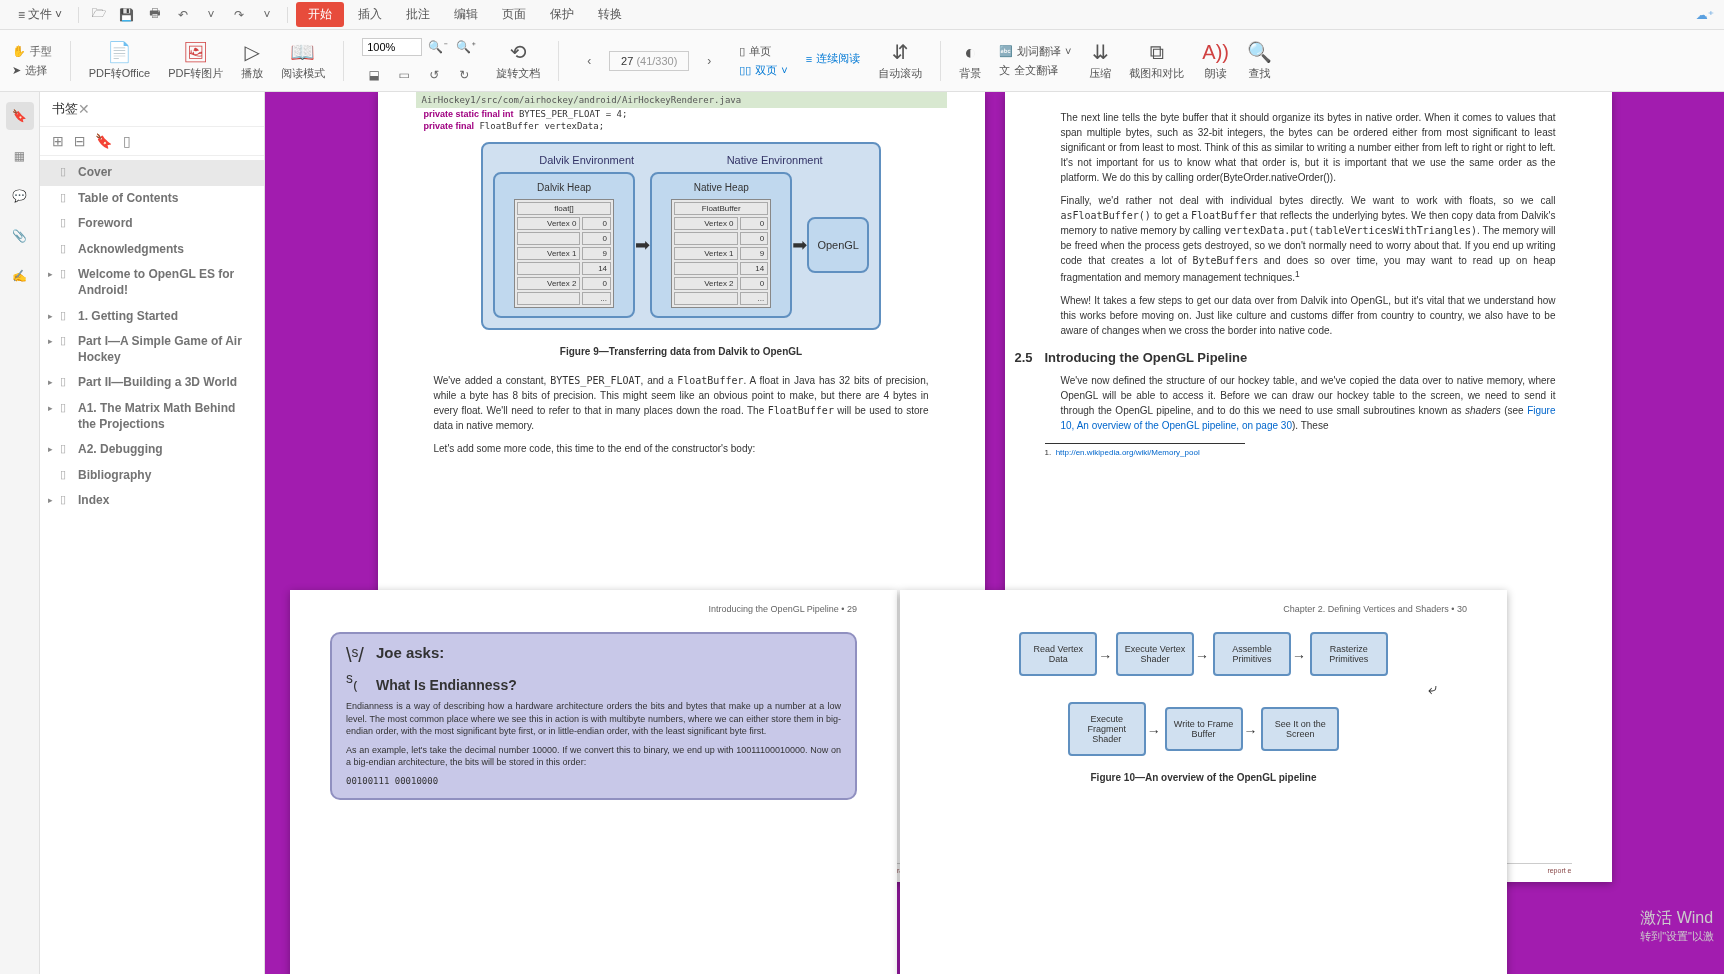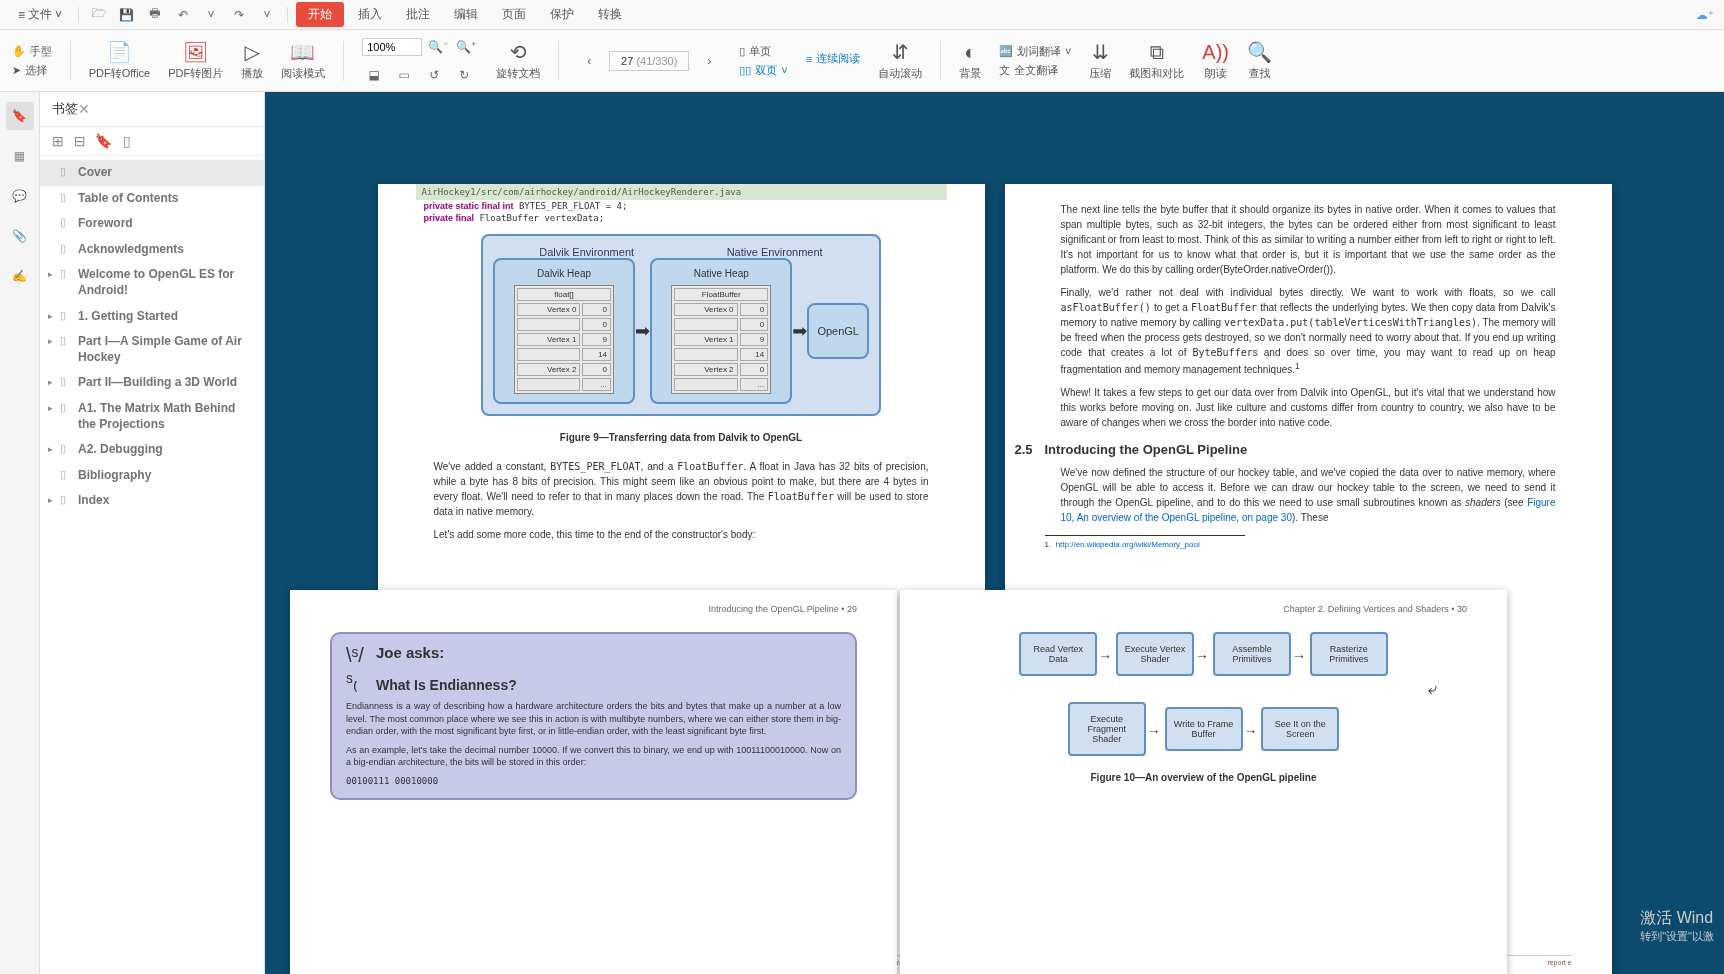--- a/index.html
+++ b/index.html
@@ -31,28 +31,28 @@
 .panel-close{cursor:pointer;color:#999;font-size:14px}
 .panel-tools{display:flex;gap:10px;padding:6px 12px;border-bottom:1px solid #eee}
 .panel-tool{color:#888;cursor:pointer;font-size:14px}
 .bookmark-list{flex:1;overflow-y:auto;padding:4px 0}
 .bm-item{display:flex;align-items:flex-start;padding:5px 8px;cursor:pointer;font-size:12px;color:#555}
 .bm-item.selected{background:#e8e8e8}
 .bm-arrow{width:12px;color:#888;font-size:9px;flex-shrink:0;padding-top:2px}
 .bm-icon{width:14px;color:#aaa;font-size:11px;flex-shrink:0;margin-right:4px}
 .bm-text{flex:1;line-height:1.3}
 .bm-item.bold .bm-text{font-weight:bold;color:#737373}
-.content{flex:1;background:#0c4a6e;overflow:auto;display:flex;justify-content:center;align-items:flex-end;padding:0;gap:20px}
+.content{flex:1;background:#a21caf;overflow:auto;display:flex;justify-content:center;align-items:flex-start;padding:0;gap:20px}
 .page{background:#fff;width:607px;height:790px;box-shadow:0 2px 8px rgba(0,0,0,.3);position:relative;font-family:Georgia,serif;font-size:10px;color:#333}
 .page-content{padding:0 40px}
 .code-header{background:#d8e8d0;padding:3px 6px;font-family:monospace;font-size:9px;color:#555;margin:0 -2px}
 .code-line{font-family:monospace;font-size:9px;padding:1px 6px}
 .kw{color:#a00080;font-weight:bold}
 .diagram-box{border:2px solid #6090c0;background:#d0e0f0;border-radius:8px;margin:10px auto;padding:10px;width:400px;position:relative}
-.diagram-title{text-align:center;font-size:11px;color:#336;}
+.diagram-title{text-align:center;font-size:11px;color:#336;margin-bottom:6px}
 .heap-box{border:2px solid #6090c0;background:#c0d8ee;border-radius:8px;padding:8px;width:155px;display:inline-block;vertical-align:top}
 .heap-title{text-align:center;font-size:10px;margin-bottom:6px}
 .table-box{border:1px solid #888;background:#e8e8e8;font-size:8px;width:100px;margin:0 auto}
 .table-box td{border:1px solid #aaa;padding:1px 3px;text-align:right}
 .figure-caption{text-align:center;font-size:10px;font-weight:bold;margin:16px 0}
 .body-text{font-size:10px;line-height:1.5;text-align:justify;margin:8px 16px}
 .section-num{position:absolute;left:-30px;font-weight:bold}
 .section-title{font-weight:bold;font-size:13px;margin:12px 0 8px 0;position:relative}
 .footer-bar{position:absolute;bottom:8px;left:40px;right:40px;border-top:1px solid #ccc;padding-top:3px;display:flex;justify-content:space-between;font-size:7px;color:#999;font-family:Arial}
 .footer-right{color:#8a4a4a}

